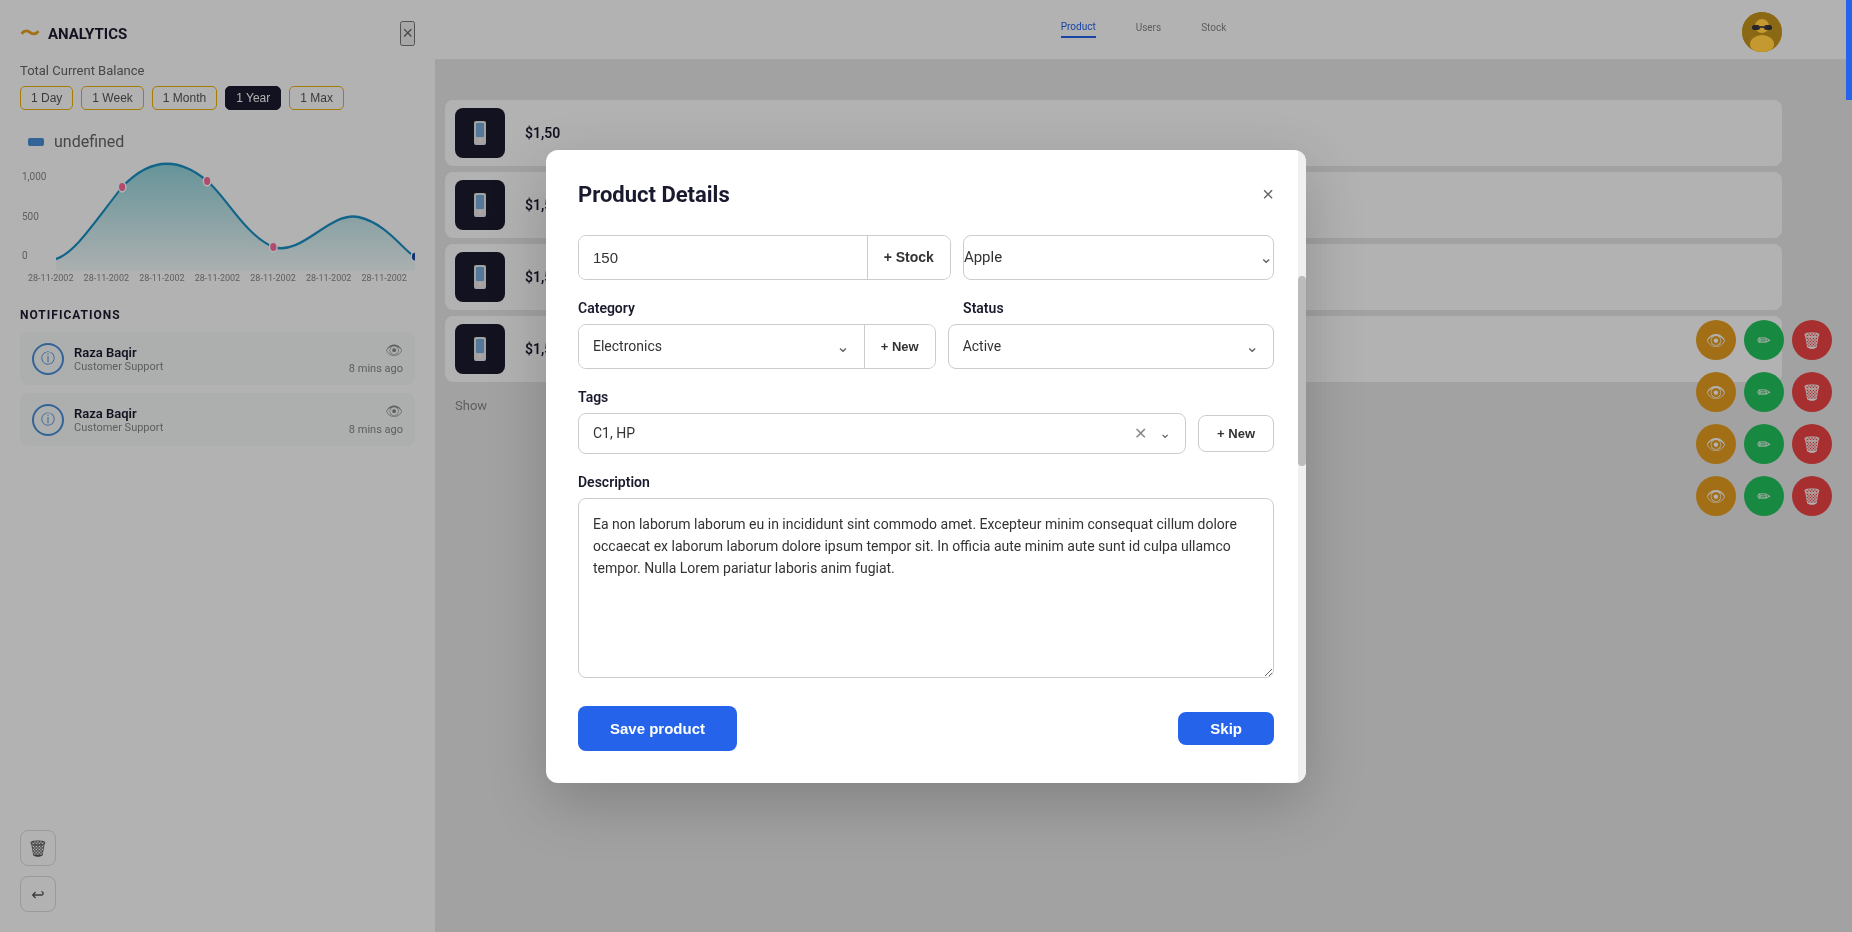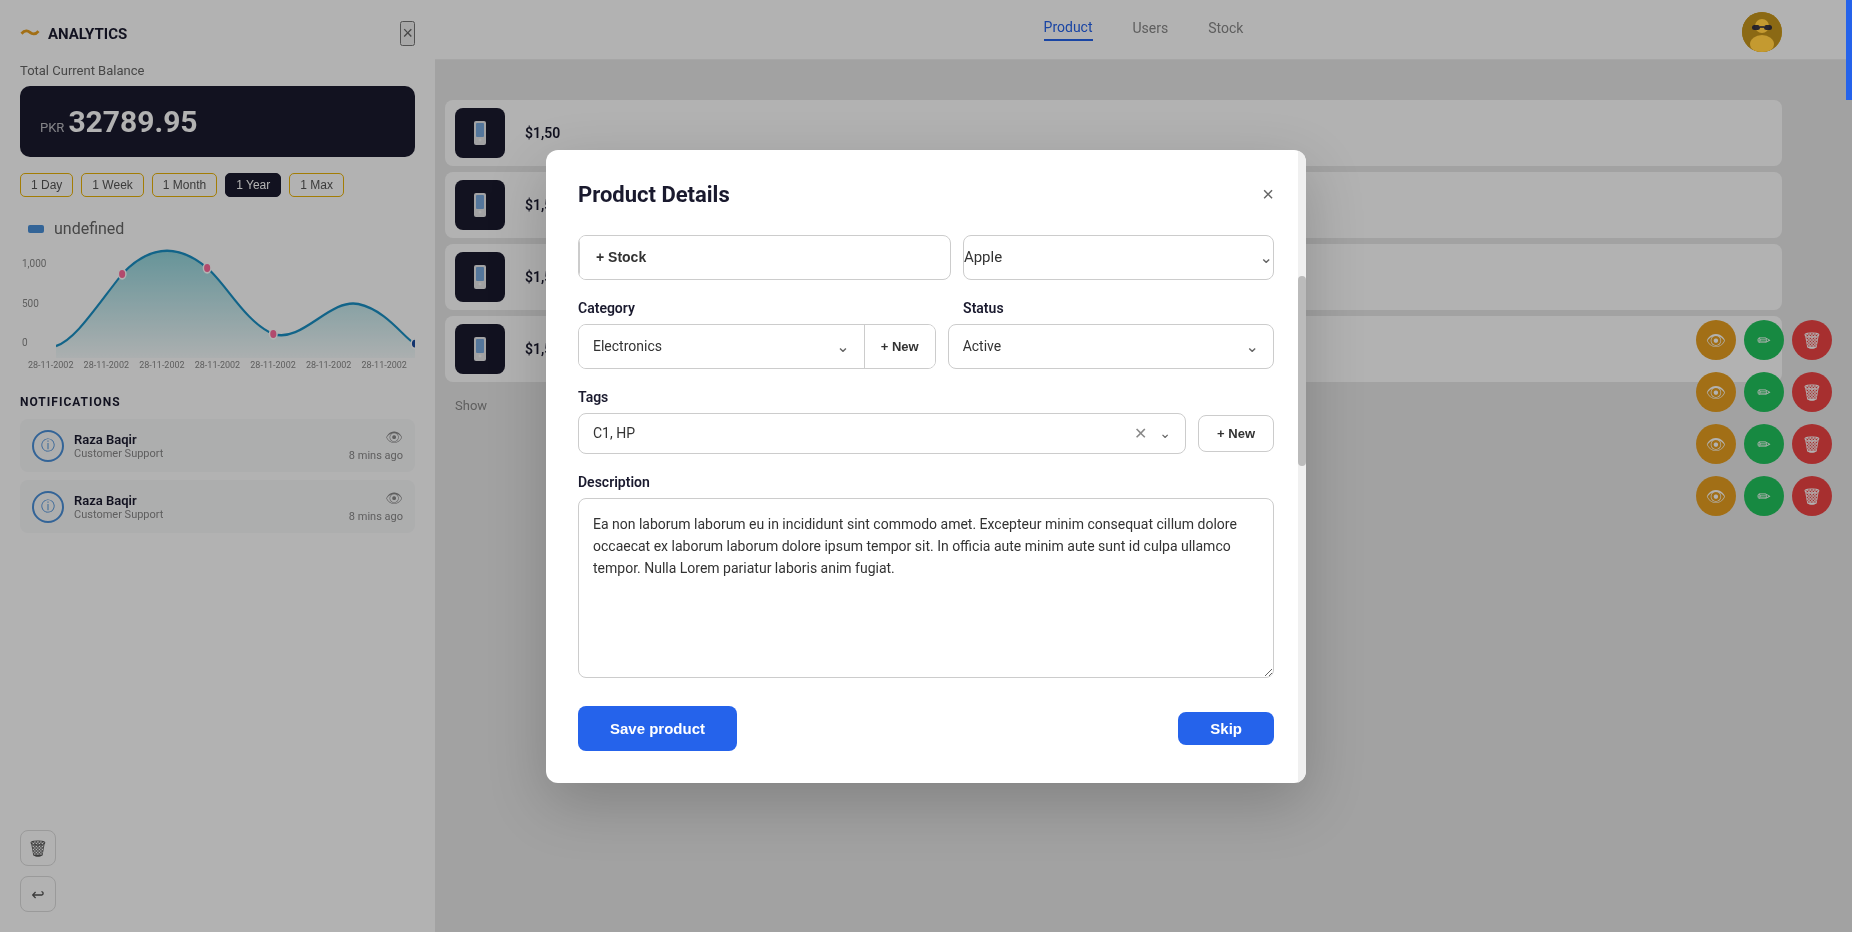--- a/index.html
+++ b/index.html
@@ -229,21 +229,21 @@
       background: #fff;
       z-index: 0;
       display: flex;
       align-items: center;
       justify-content: center;
       gap: 40px;
       border-bottom: 1px solid #eee;
     }
 
     .nav-tab {
-      font-size: 14px;
+      font-size: 10px;
       color: #888;
       cursor: pointer;
       padding-bottom: 4px;
     }
 
     .nav-tab.active {
       color: #2563eb;
       border-bottom: 2px solid #2563eb;
     }
 
@@ -711,23 +711,20 @@
   <div class="left-panel-header">
     <div class="analytics-logo">
       <span class="logo-icon">〜</span>
       <span>ANALYTICS</span>
     </div>
     <button class="close-x">×</button>
   </div>
 
   <div class="balance-label">Total Current Balance</div>
 
-  <div class="balance-card">
-    <span class="balance-currency">PKR</span><span class="balance-amount">32789.95</span>
-  </div>
 
   <div class="time-filters">
     <button class="time-filter-btn">1 Day</button>
     <button class="time-filter-btn">1 Week</button>
     <button class="time-filter-btn">1 Month</button>
     <button class="time-filter-btn active">1 Year</button>
     <button class="time-filter-btn">1 Max</button>
   </div>
 
   <div class="chart-area">
@@ -904,20 +901,21 @@
 
     
     <div class="modal-header">
       <h2 class="modal-title">Product Details</h2>
       <button class="modal-close">×</button>
     </div>
 
     
     <div class="form-row">
       <div class="stock-input-group">
+        <input class="stock-number-input" type="text" value="150" style="">
         <button class="stock-btn">+ Stock</button>
       </div>
       <div class="brand-select">
         <span class="brand-select-text">Apple</span>
         <span class="chevron-down">⌄</span>
       </div>
     </div>
 
     
     <div class="form-labels-row">

